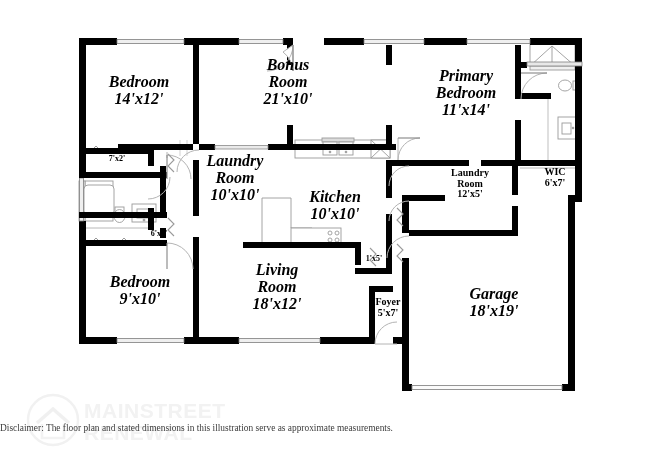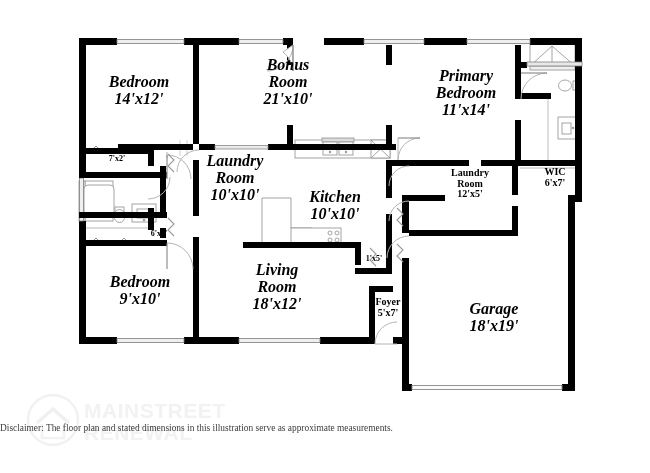--- a/index.html
+++ b/index.html
@@ -356,21 +356,21 @@
     </div>
     <div class="room-label lbl-md" style="left: 470px; top: 184px;">
       <span class="rname">Laundry</span>
       <span class="rname">Room</span>
       <span class="rdim">12'x5'</span>
     </div>
     <div class="room-label lbl-md" style="left: 555px; top: 178px;">
       <span class="rname">WIC</span>
       <span class="rdim">6'x7'</span>
     </div>
-    <div class="room-label lbl-lg" style="left: 494px; top: 318px;">
+    <div class="room-label lbl-lg" style="left: 494px; top: 303px;">
       <span class="rname">Garage</span>
       <span class="rdim">18'x19'</span>
     </div>
   </div>
 
 <svg id="watermark" viewBox="0 0 250 56" xmlns="http://www.w3.org/2000/svg">
   <g>
     <circle cx="27" cy="28" r="25" fill="none" stroke="#f1f1f1" stroke-width="2.4"></circle>
     <path d="M11 31 L27 17 L43 31" fill="none" stroke="#f0f0f0" stroke-width="3.4"></path>
     <path d="M16 32 v14 h22 v-14" fill="none" stroke="#f2f2f2" stroke-width="2.6"></path>

